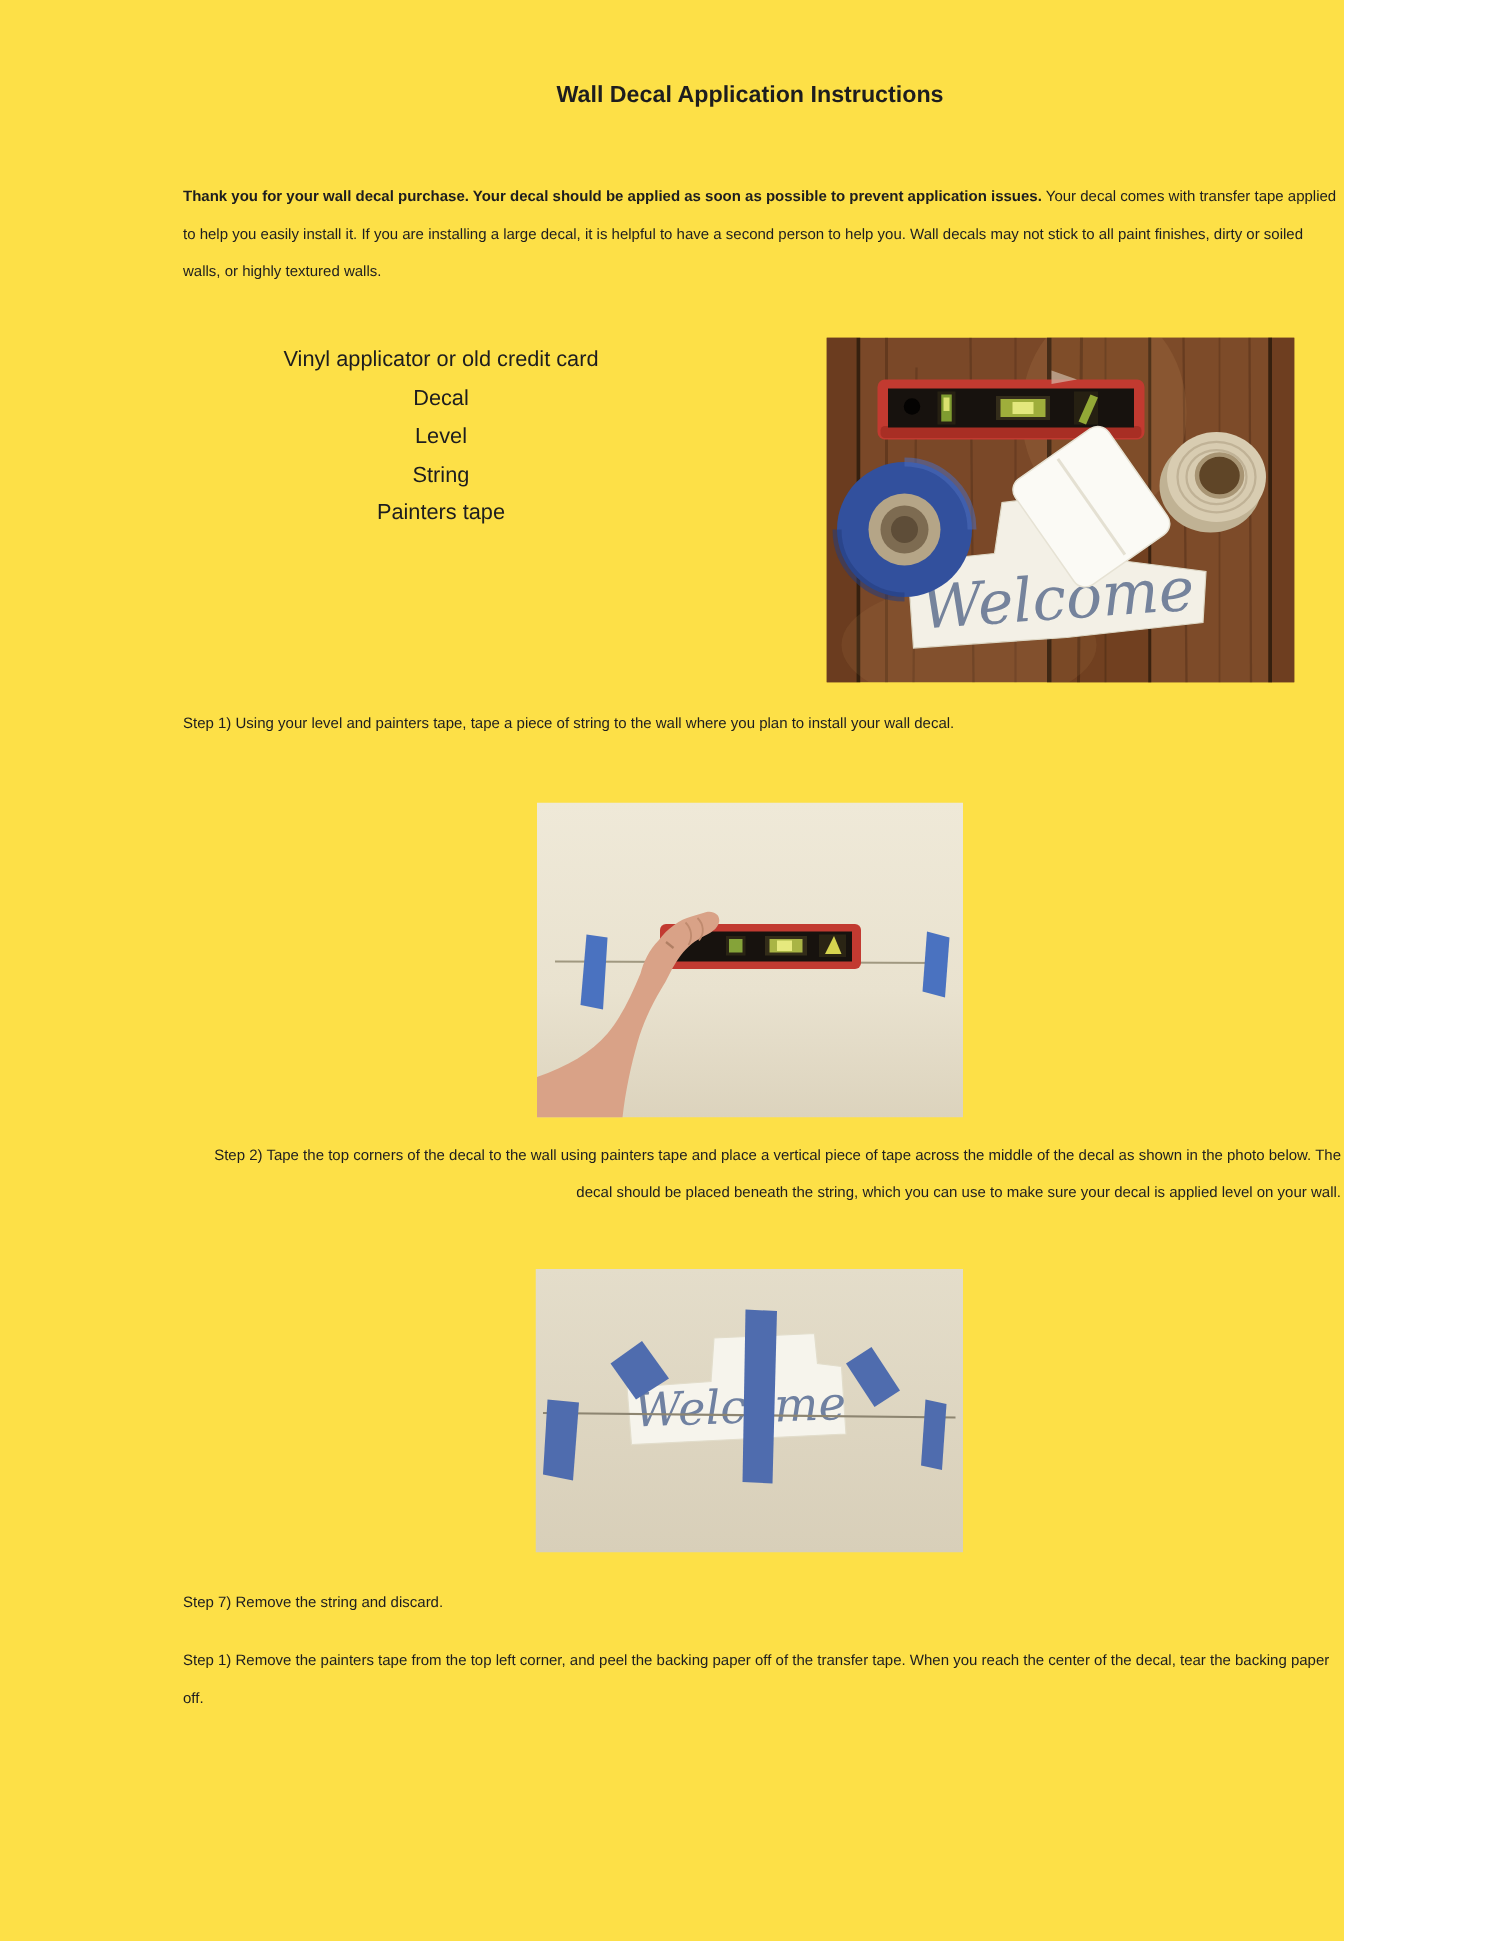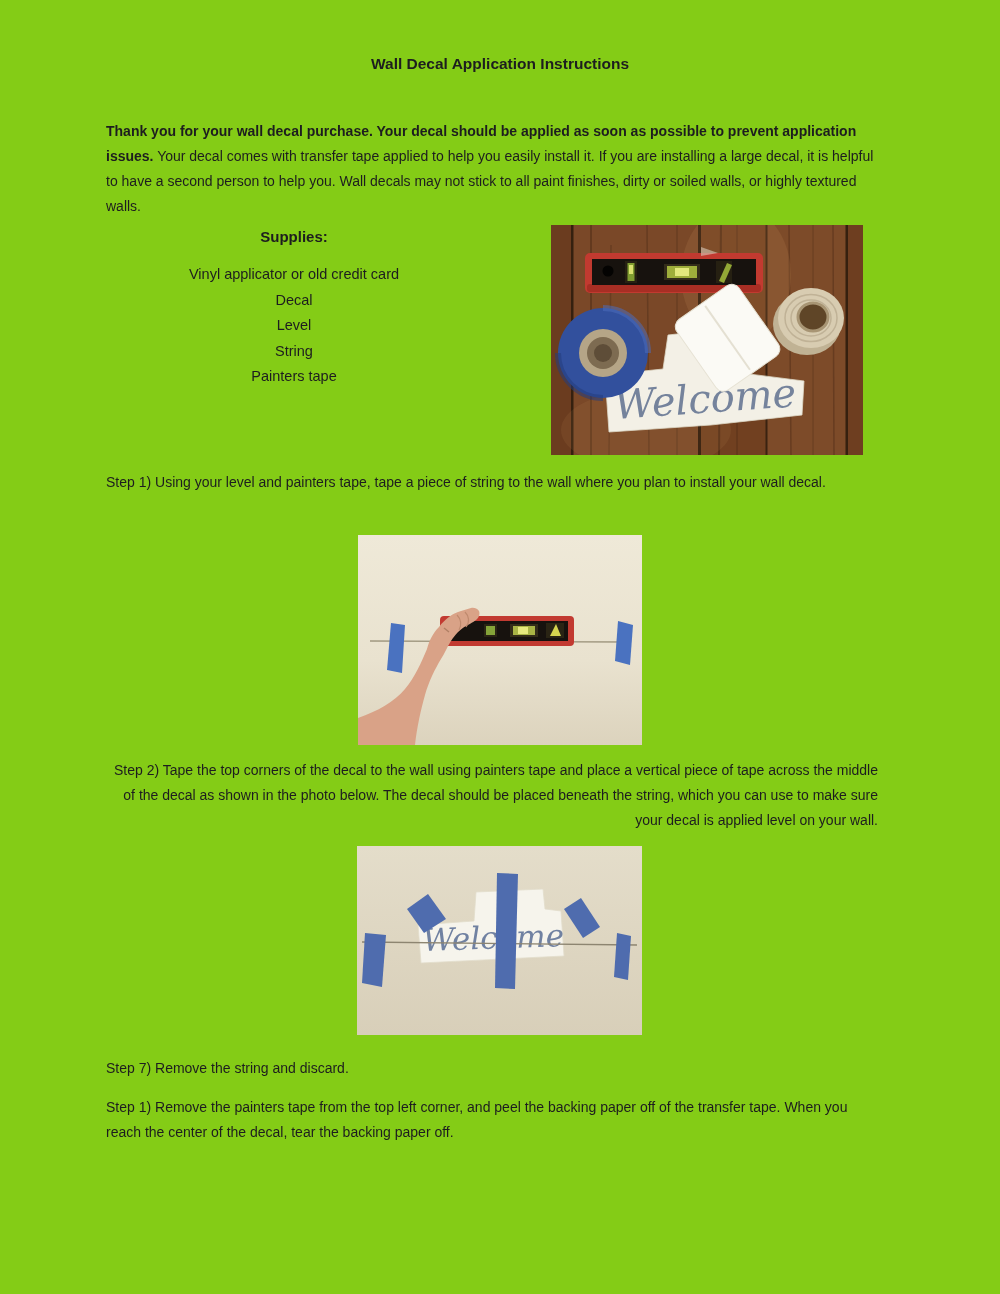--- a/index.html
+++ b/index.html
@@ -1,24 +1,24 @@
 <!DOCTYPE html>
 <html><head>
 <meta charset="utf-8">
 <style>
   html,body { margin:0; padding:0; background:#ffffff; }
   .page {
-    position:relative; width:1000px; height:1294px; background:#84cc16;
+    position:relative; width:896px; height:1294px; background:#fde047;
     font-family:"Liberation Sans", sans-serif; color:#1d1d1f; overflow:hidden;
   }
   .doc-title {
     position:absolute; top:55px; left:0; width:1000px; text-align:center;
     font-size:15.5px; font-weight:bold; margin:0;
   }
-  .para { position:absolute; left:106px; width:772px; font-size:14px; line-height:25px; margin:0; }
+  .para { position:absolute; left:122px; width:772px; font-size:10px; line-height:25px; margin:0; }
   .intro { top:119px; }
   .intro strong { font-weight:bold; }
   .supplies {
     position:absolute; top:228px; left:118px; width:352px; text-align:center;
   }
   .supplies-heading { font-size:15px; font-weight:bold; margin:0 0 17px 0; }
   .supplies-item { font-size:14.5px; line-height:25.5px; }
   .photo { position:absolute; display:block; }
   .photo svg { display:block; }
   #photo1 { top:225px; left:551px; }
@@ -33,21 +33,20 @@
 </head>
 <body>
 
 <div class="page">
 
   <h1 class="doc-title">Wall Decal Application Instructions</h1>
 
   <p class="para intro"><strong>Thank you for your wall decal purchase. Your decal should be applied as soon as possible to prevent application issues.</strong> <span>Your decal comes with transfer tape applied to help you easily install it. If you are installing a large decal, it is helpful to have a second person to help you. Wall decals may not stick to all paint finishes, dirty or soiled walls, or highly textured walls.</span></p>
 
   <div class="supplies">
-    <p class="supplies-heading">Supplies:</p>
     <div class="supplies-item">Vinyl applicator or old credit card</div>
     <div class="supplies-item">Decal</div>
     <div class="supplies-item">Level</div>
     <div class="supplies-item">String</div>
     <div class="supplies-item">Painters tape</div>
   </div>
 
   <figure class="photo" id="photo1" style="margin:0" aria-label="Supplies on a wood table: red level, roll of blue painters tape, white vinyl applicator card, roll of string, and the Welcome wall decal">
     <svg width="312" height="230" viewBox="0 0 312 230">
 

